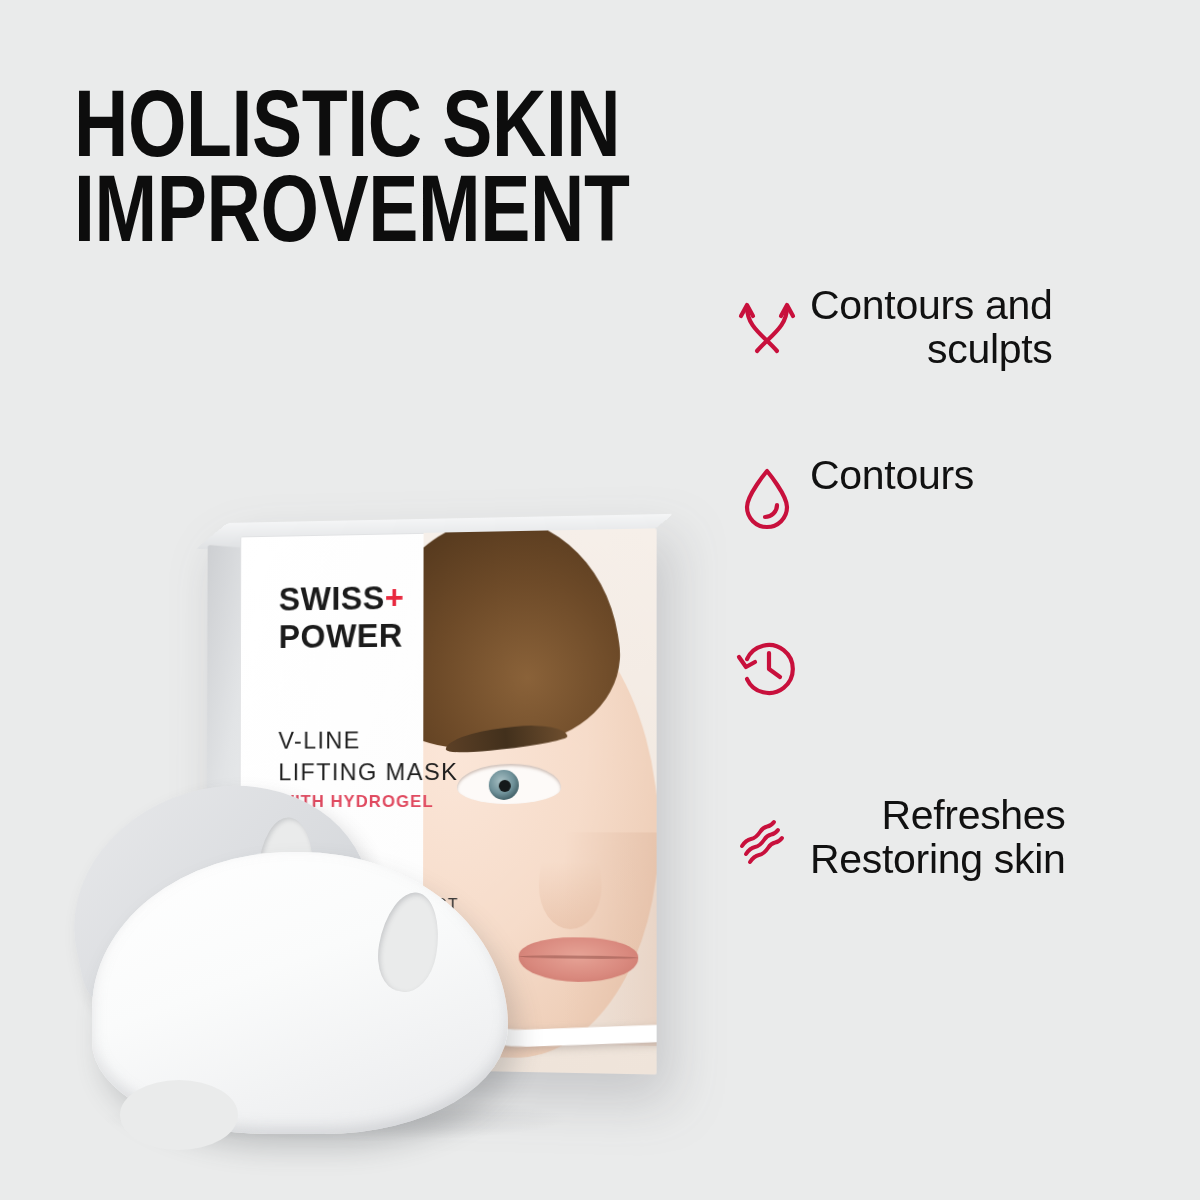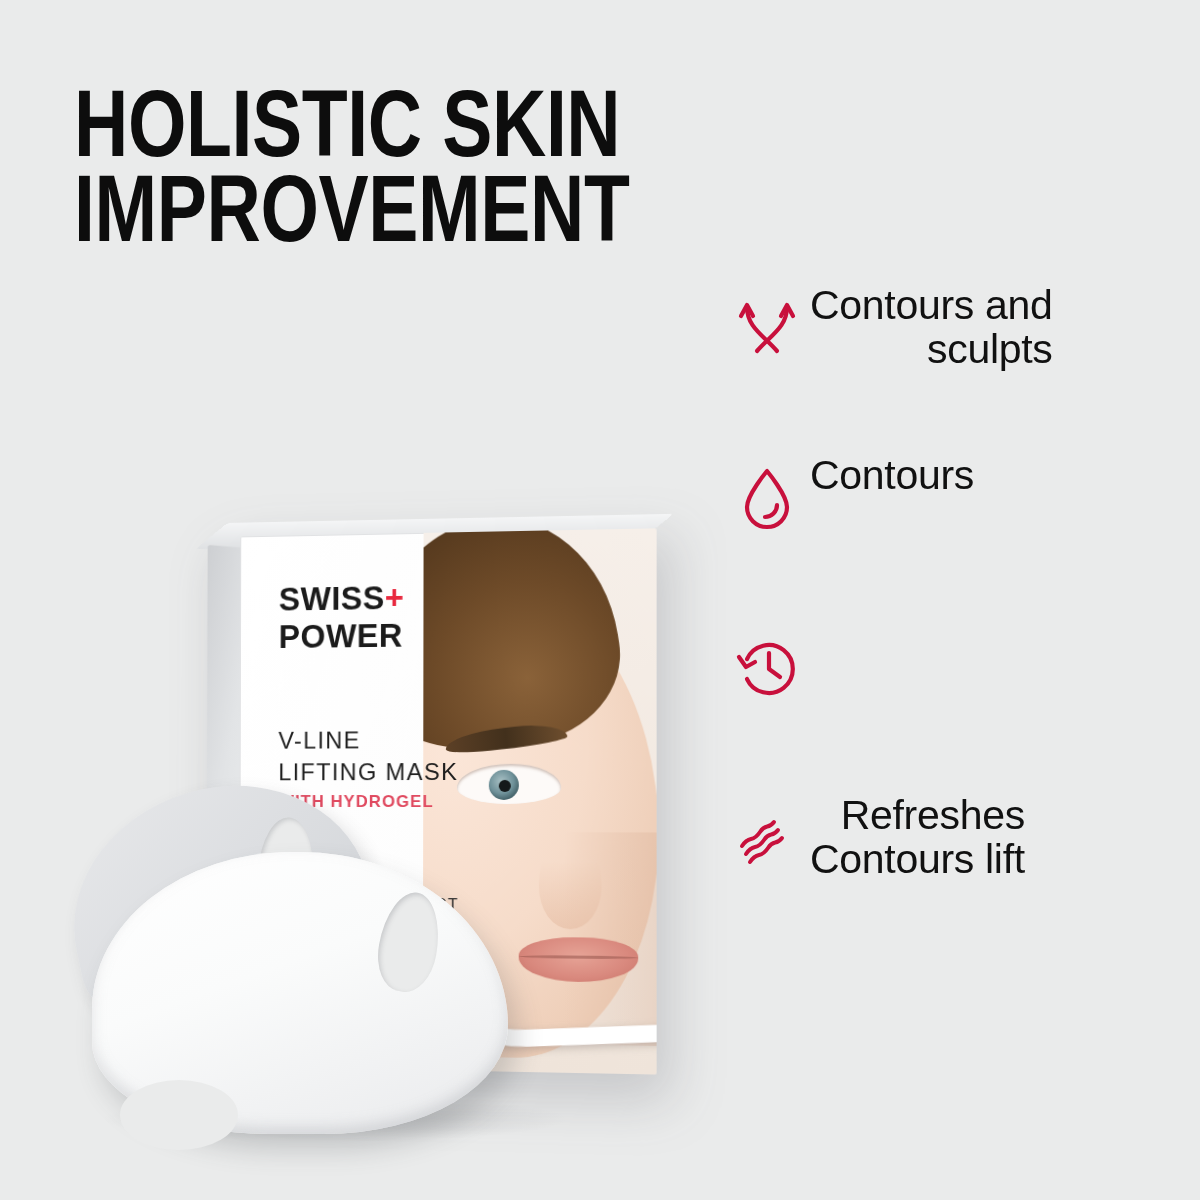--- a/index.html
+++ b/index.html
@@ -320,20 +320,20 @@
     <div class="feature">
       <div class="ico">
         <svg width="62" height="56" viewBox="0 0 62 56" fill="none" stroke="#c8103c" stroke-width="4" stroke-linecap="round" stroke-linejoin="round">
           <path d="M6 36 C14 24 16 34 24 22 C30 13 32 20 38 12"></path>
           <path d="M10 44 C18 32 20 42 28 30 C34 21 36 28 42 20"></path>
           <path d="M14 52 C22 40 24 50 32 38 C38 29 40 36 46 28"></path>
         </svg>
       </div>
       <div class="txt">
         <span>Refreshes</span>
-        <span>Contours lift</span>
+        <span>Restoring skin</span>
       </div>
     </div>
 
 
   </div>
 
 </div>
 
 </body></html>

